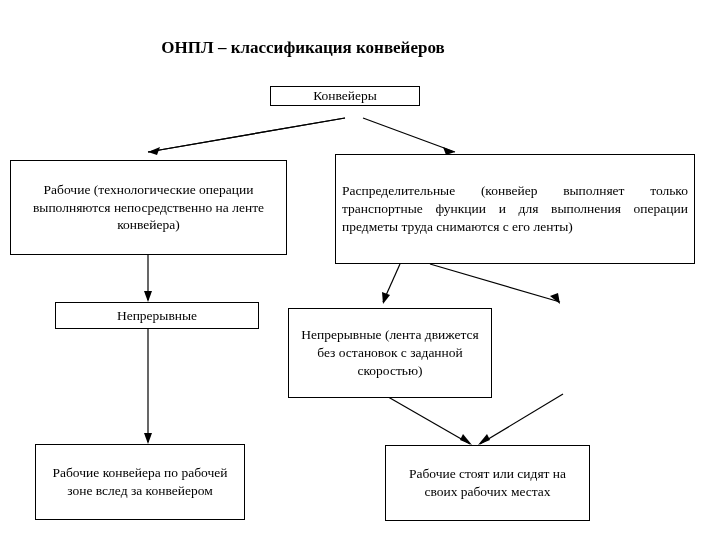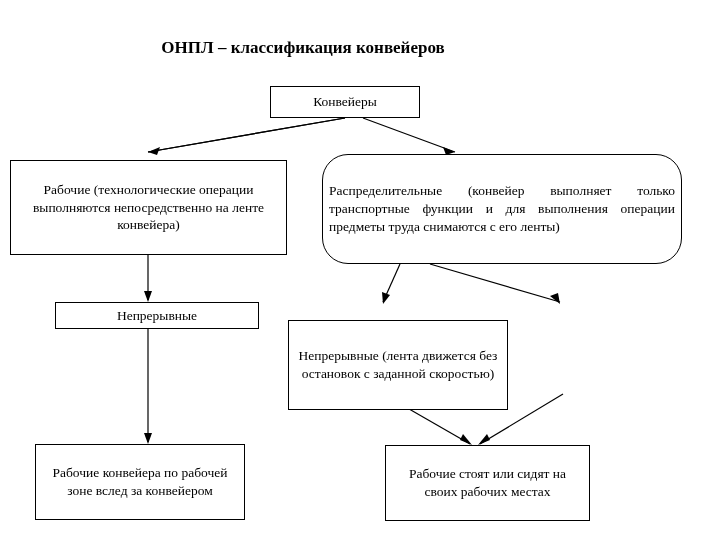--- a/index.html
+++ b/index.html
@@ -86,37 +86,37 @@
     <polygon points="383,304 382,292 390,295" fill="#000"></polygon>
     <path d="M 430 264 L 560 302" stroke="#000" stroke-width="1.2" fill="none"></path>
     <polygon points="560,304 550,296 558,293" fill="#000"></polygon>
 
     <path d="M 383 394 L 470 444" stroke="#000" stroke-width="1.2" fill="none"></path>
     <polygon points="472,445 460,440 463,434" fill="#000"></polygon>
     <path d="M 563 394 L 480 444" stroke="#000" stroke-width="1.2" fill="none"></path>
     <polygon points="478,445 490,440 487,434" fill="#000"></polygon>
   </svg>
 
-  <div class="box" style="left:270px; top:86px; width:150px; height:32px;">
+  <div class="box" style="left:270px; top:86px; width:150px; height:20px;">
     <span class="txt">Конвейеры</span>
   </div>
 
   <div class="box" style="left:10px; top:160px; width:277px; height:95px;">
     <span class="txt">Рабочие (технологические операции выполняются непосредственно на ленте конвейера)</span>
   </div>
 
-  <div class="box just" style="left:322px; top:154px; width:360px; height:110px; justify-content:center;border-radius:26px;">
+  <div class="box just" style="left:335px; top:154px; width:360px; height:110px; justify-content:center;">
     <span class="txt">Распределительные (конвейер выполняет только транспортные функции и для выполнения операции предметы труда снимаются с его ленты)</span>
   </div>
 
   <div class="box" style="left:55px; top:302px; width:204px; height:27px;">
     <span class="txt">Непрерывные</span>
   </div>
 
-  <div class="box" style="left:288px; top:320px; width:220px; height:90px;">
+  <div class="box" style="left:288px; top:308px; width:204px; height:90px;">
     <span class="txt">Непрерывные (лента движется без остановок с заданной скоростью)</span>
   </div>
 
 
   <div class="box" style="left:35px; top:444px; width:210px; height:76px;">
     <span class="txt">Рабочие конвейера по рабочей зоне вслед за конвейером</span>
   </div>
 
   <div class="box" style="left:385px; top:445px; width:205px; height:76px;">
     <span class="txt">Рабочие стоят или сидят на своих рабочих местах</span>

